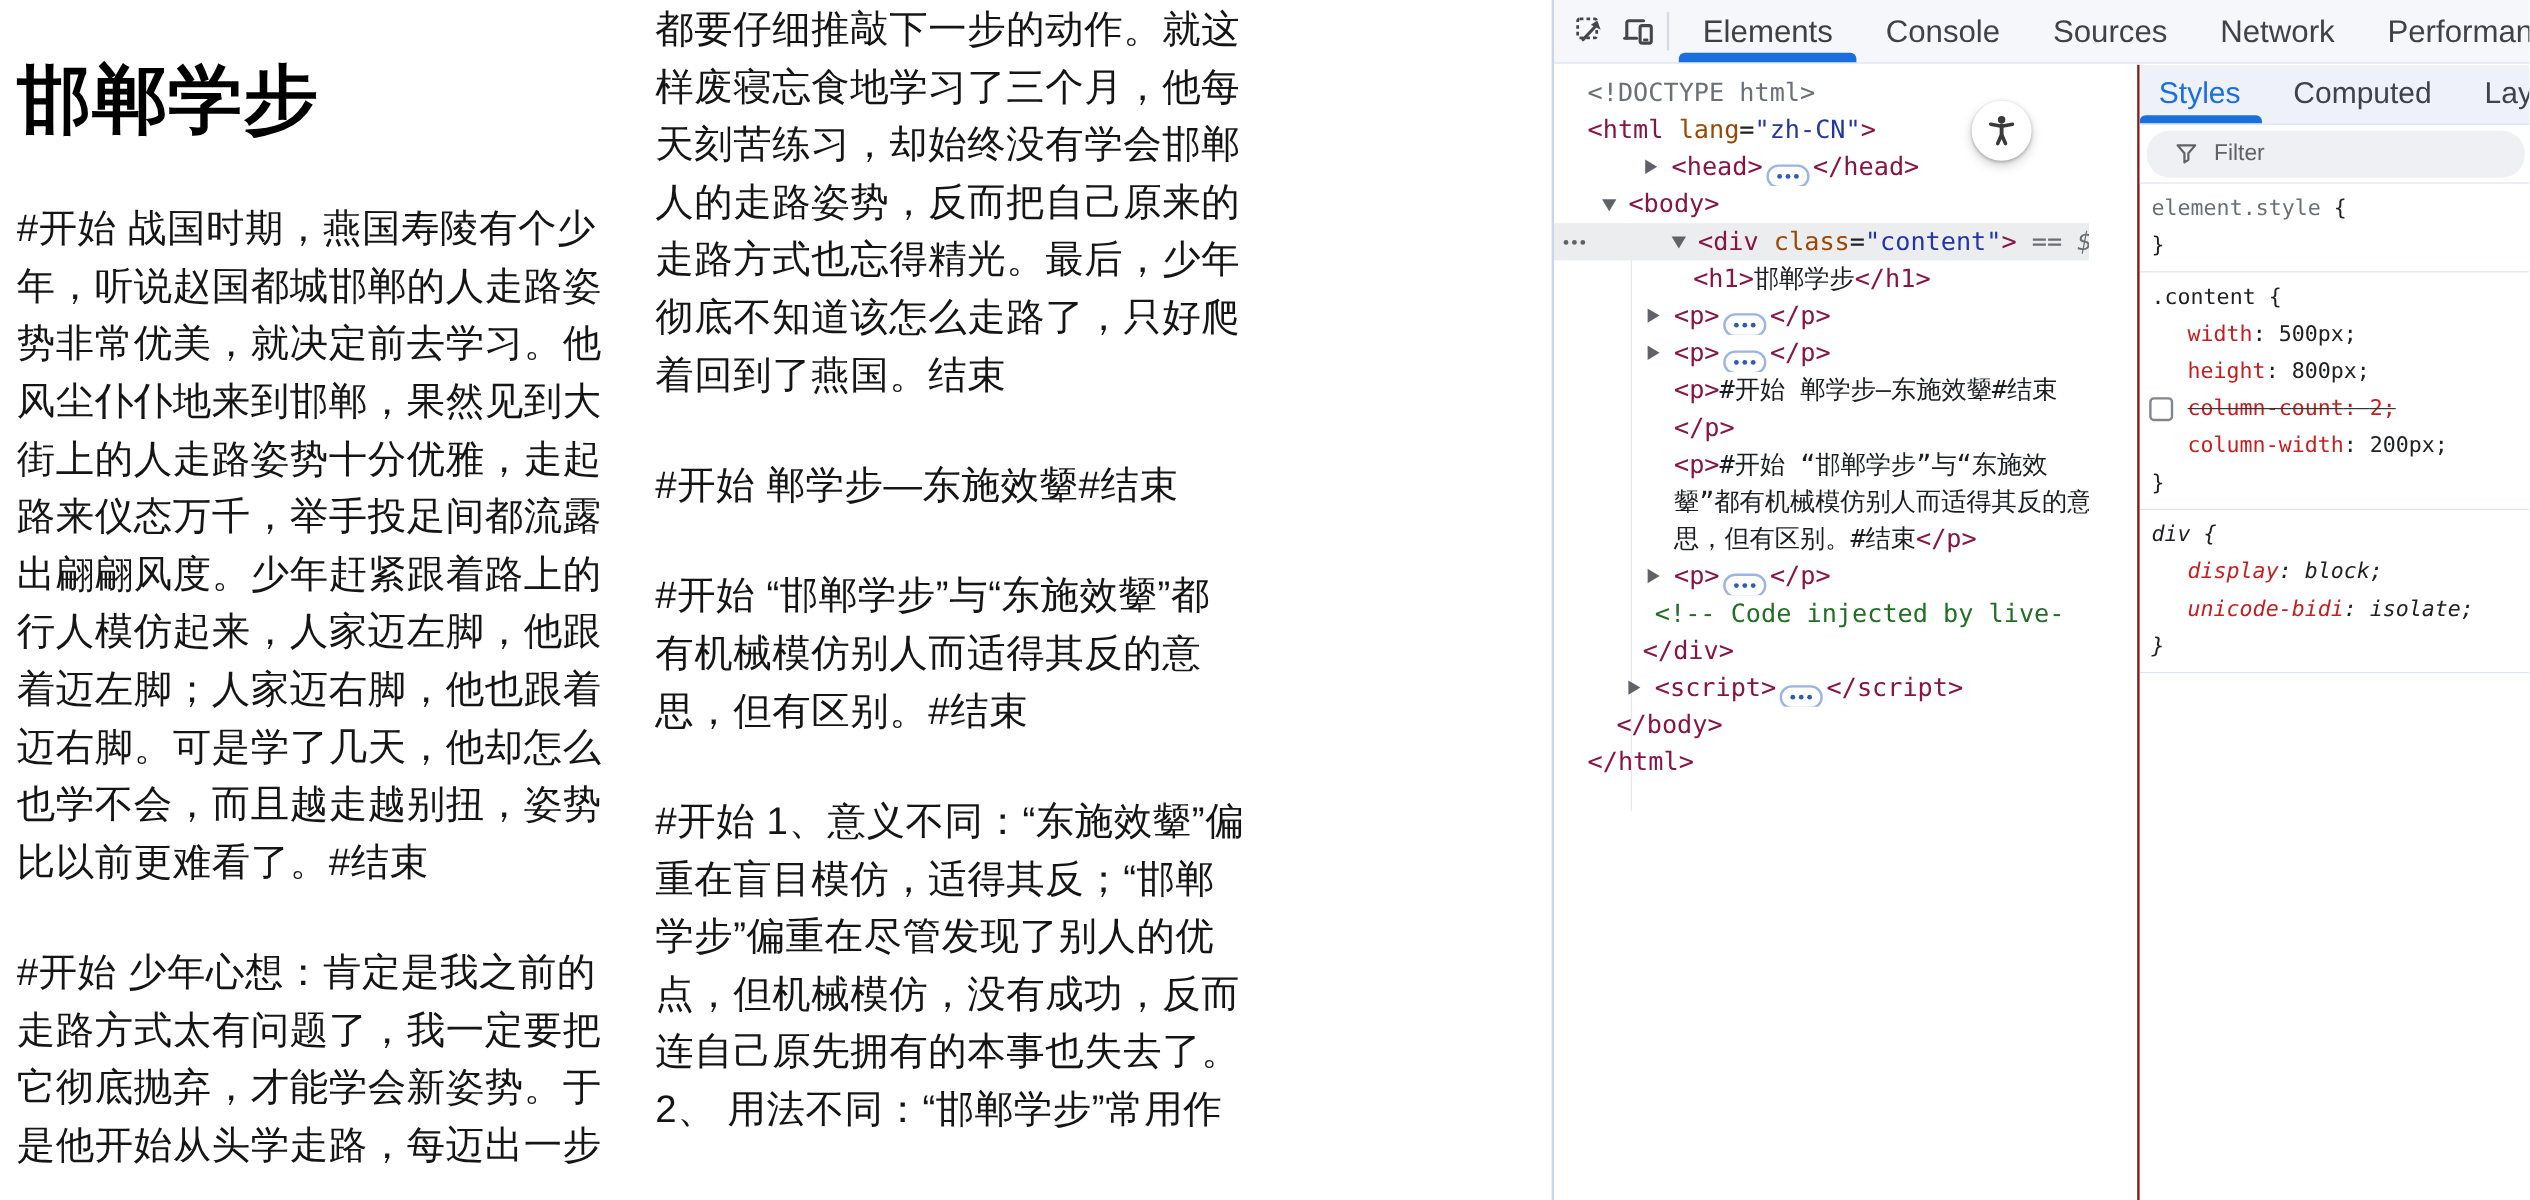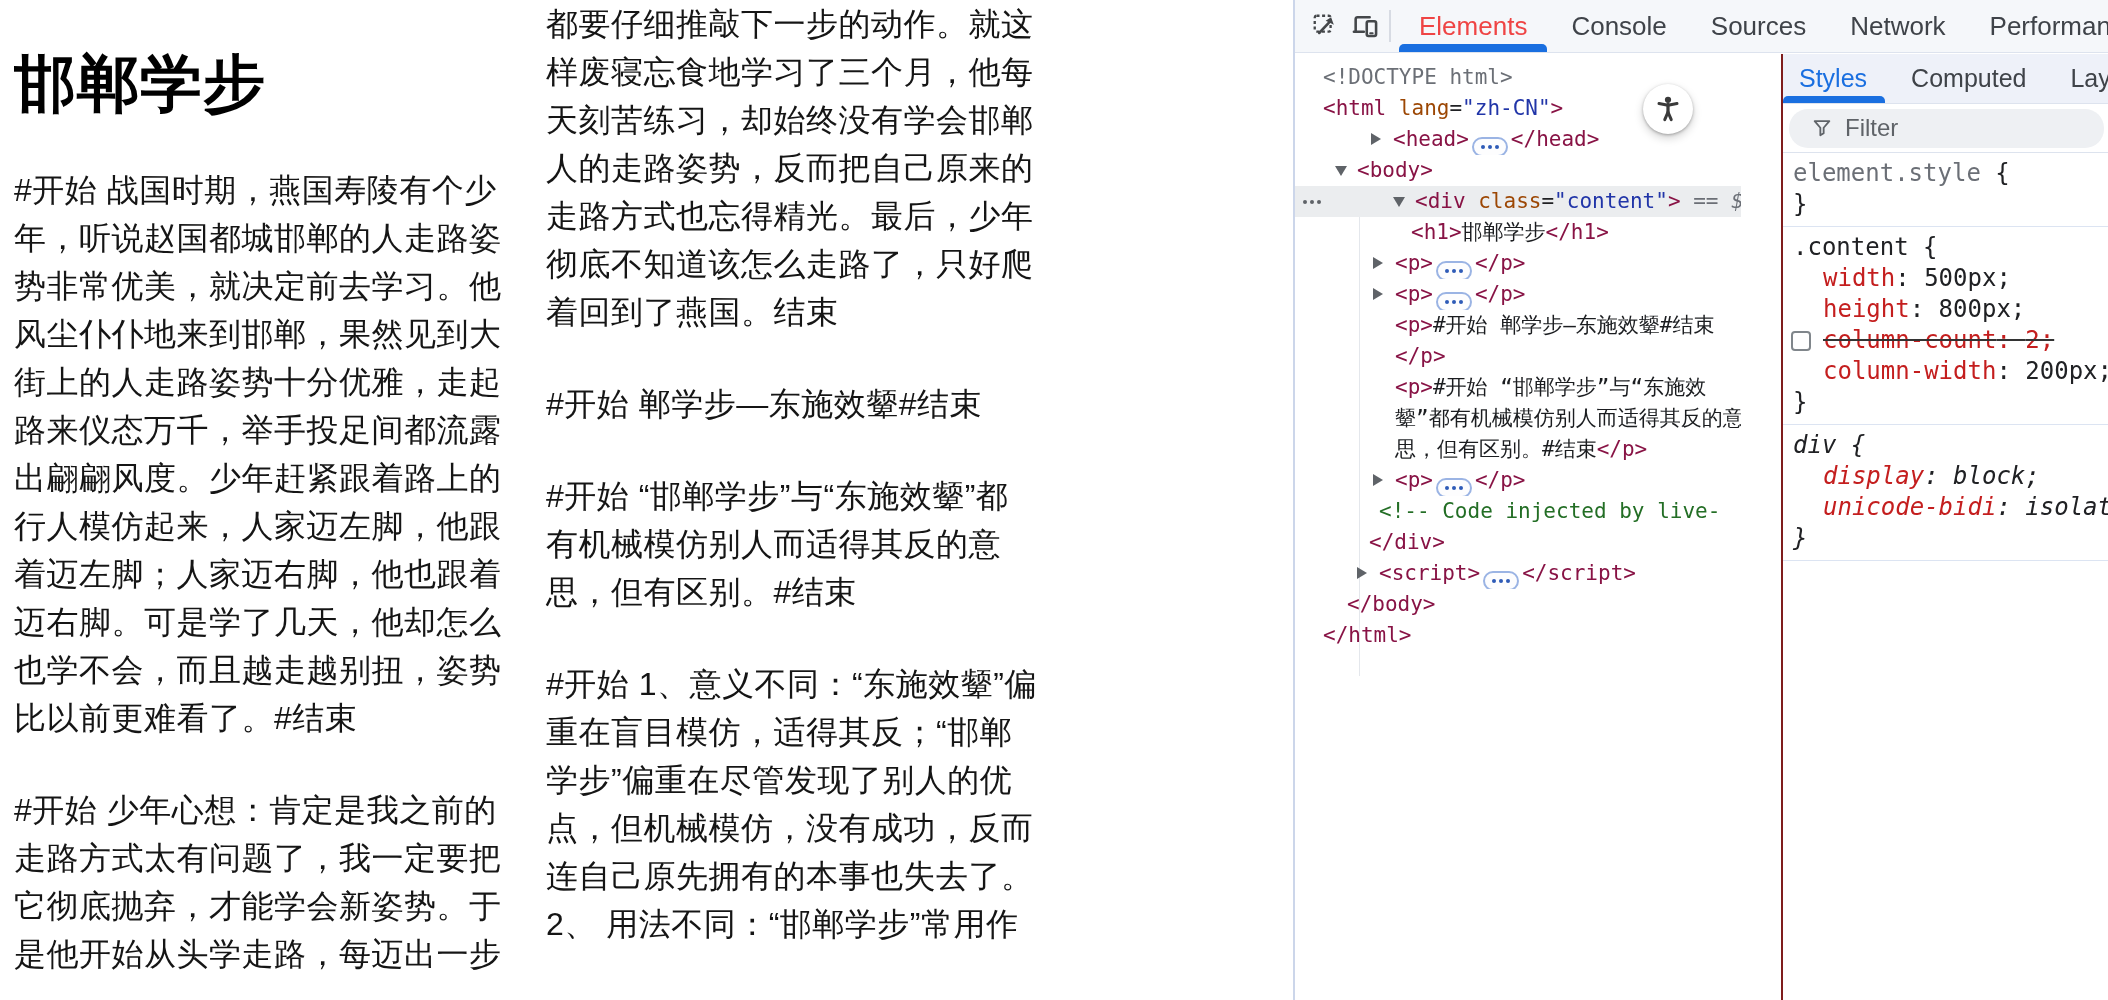--- a/index.html
+++ b/index.html
@@ -15,21 +15,21 @@
 
   
   .devtools { position:absolute; left:1293px; top:0; width:815px; height:1000px;
     border-left:2px solid #ccd6ea; background:#fff; overflow:hidden; }
   .dt-toolbar { position:relative; height:53px; background:#f5f7fa; border-bottom:1px solid #dde3ee;
     display:flex; align-items:center; padding-left:10px; overflow:hidden; white-space:nowrap; }
   .tool-btn { width:40px; height:40px; display:flex; align-items:center; justify-content:center; color:#44474a; flex:0 0 auto; }
   .tool-sep { width:2px; height:32px; background:#d7dbe3; margin:0 6px 0 4px; flex:0 0 auto; }
   .dt-tabs { display:flex; height:100%; align-items:stretch; }
   .dt-tab { position:relative; display:flex; align-items:center; padding:0 22px; font-size:26px; color:#3f4349; font-weight:500; }
-  .dt-tab.active { color:#ef4444; }
+  .dt-tab.active { color:#404040; }
   .dt-tab.active::after { content:""; position:absolute; left:2px; right:2px; bottom:0; height:8px;
     background:#1a6fe0; border-radius:5px 5px 0 0; }
 
   .dt-main { position:absolute; top:54px; left:0; right:0; bottom:0; display:flex; }
 
   
   .dom-tree { position:relative; width:446px; background:#fff;
     font-family:"DejaVu Sans Mono","Liberation Mono",monospace; font-size:21px; line-height:31px;
     padding-top:8px; overflow:hidden; flex:0 0 auto; }
   .indent-guide { position:absolute; left:64px; top:132px; width:1px; height:490px; background:#e4e7ec; }
@@ -56,23 +56,23 @@
   
   .sidebar { flex:1; border-left:2px solid #7f1d1d; display:flex; flex-direction:column; background:#fff; overflow:hidden;margin-left:40px; }
   .sb-tabs { position:relative; height:50px; background:#eef1f9; border-bottom:1px solid #dde3ee;
     display:flex; align-items:center; padding-left:16px; gap:44px; overflow:hidden; white-space:nowrap; }
   .sb-tab { position:relative; font-size:25px; color:#3f4349; height:100%; display:flex; align-items:center; }
   .sb-tab.active { color:#1a6fe0; }
   .sb-tab.active::after { content:""; position:absolute; left:-16px; right:-18px; bottom:0; height:7px;
     background:#1a6fe0; border-radius:5px 5px 0 0; }
   .filter-row { height:49px; background:#fff; border-bottom:1px solid #dde3ee; display:flex; align-items:center; padding:0 4px 0 6px; }
   .filter-pill { flex:1; height:39px; background:#eef0f3; border-radius:19px; display:flex; align-items:center;
-    padding-left:22px; gap:12px; color:#5f6368; font-size:24px; }
+    padding-left:22px; gap:12px; color:#5f6368; font-size:19px; }
   .rules { flex:1; overflow:hidden; font-family:"DejaVu Sans Mono","Liberation Mono",monospace;
-    font-size:24px; line-height:31px; color:#202124; }
+    font-size:18px; line-height:31px; color:#202124; }
   .rule-sec { padding:5px 0 6px 10px; border-bottom:1px solid #dce4f2; position:relative; }
   .rule-sec.ua { font-style:italic; }
   .sel { color:#202124; }
   .sel-gray { color:#6b6f76; }
   .prop-line { position:relative; padding-left:30px; white-space:nowrap; }
   .prop-n { color:#c41e1e; }
   .prop-line.off { text-decoration:line-through; text-decoration-color:#333; }
   .prop-line.off .prop-v, .prop-line.off .prop-p { color:#c41e1e; }
   .cbx { position:absolute; left:-2px; top:6px; width:20px; height:20px; border:2px solid #80868b; border-radius:4px; background:#fff; }
 </style>

